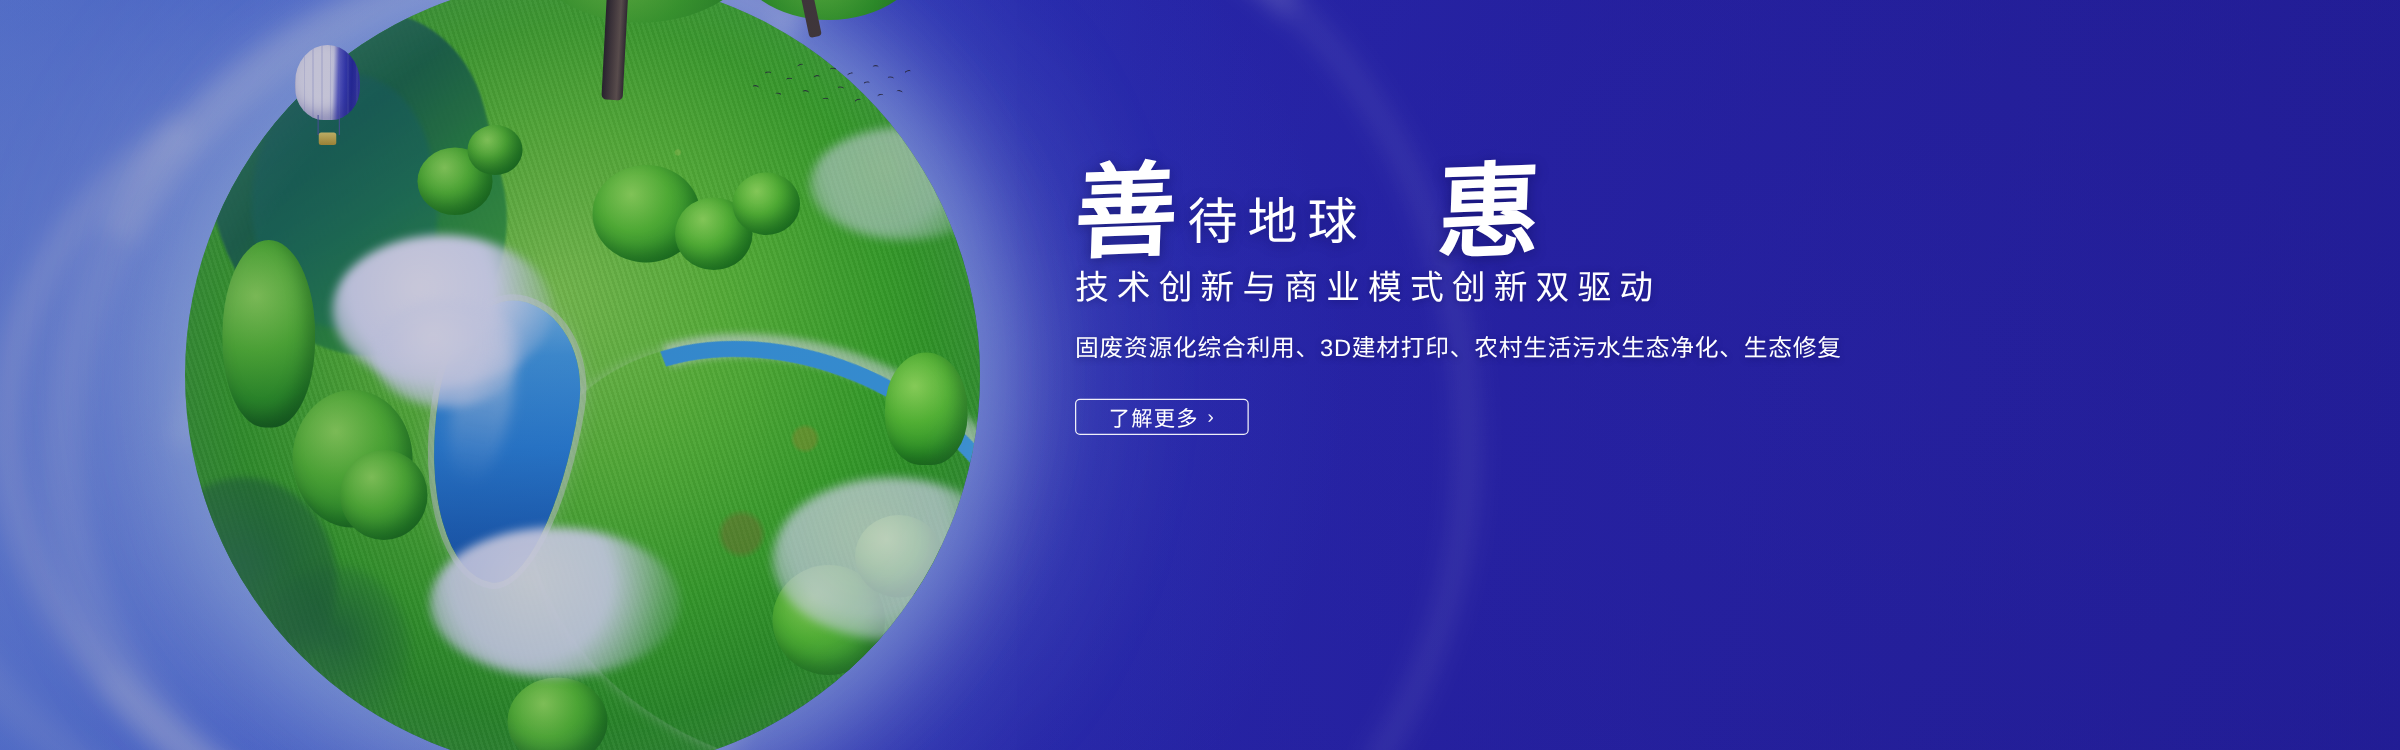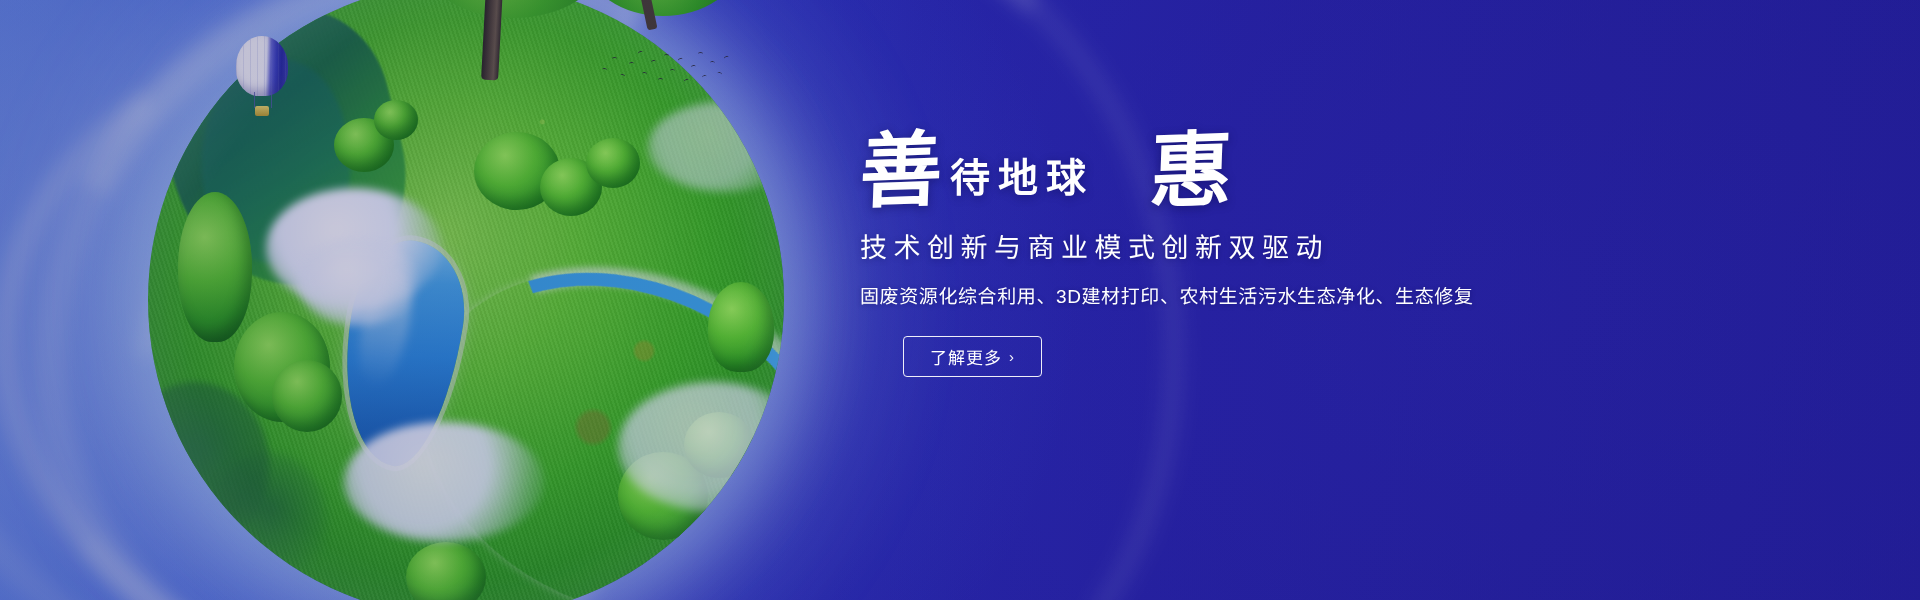--- a/index.html
+++ b/index.html
@@ -192,34 +192,34 @@
   
   #content{position:absolute;left:860px;top:126px;width:760px;color:#fff;}
 
   #headline{display:flex;align-items:flex-end;white-space:nowrap;
     text-shadow:0 2px 10px rgba(10,10,70,.45);}
   .hl-group{display:flex;align-items:flex-end;}
   .hl-big{font-family:"DejaVu Serif","Liberation Serif",serif;
     font-size:82px;line-height:.92;font-weight:700;letter-spacing:0;
     transform:skewX(-4deg) rotate(-2deg);}
   .hl-small{font-family:"DejaVu Serif","Liberation Serif",serif;
-    font-size:40px;line-height:1;font-weight:700;letter-spacing:8px;
+    font-size:40px;line-height:1;font-weight:400;letter-spacing:8px;
     padding:0 0 10px 8px;margin-top:32px;}
   .hl-gap{width:56px;}
 
-  #sub1{margin-top:18px;font-size:27px;letter-spacing:6.5px;font-weight:400;
+  #sub1{font-size:27px;letter-spacing:6.5px;font-weight:400;
     text-shadow:0 1px 6px rgba(10,10,70,.4);}
   #sub2{margin-top:16px;font-size:19px;letter-spacing:.6px;font-weight:400;
     text-shadow:0 1px 5px rgba(10,10,70,.4);}
 
   #cta{display:inline-flex;align-items:center;justify-content:center;gap:7px;
-    margin-top:28px;padding:0 26px;height:41px;min-width:112px;
+    margin-top:28px;padding:0 26px;height:29px;min-width:112px;
     border:1px solid rgba(255,255,255,.92);border-radius:4px;
     color:#fff;font-size:17px;letter-spacing:1px;background:transparent;
-    cursor:pointer;margin-left:43px;}
+    cursor:pointer;}
   #cta .chev{font-size:15px;opacity:.95;}
 
   
   #vignette{position:absolute;inset:0;pointer-events:none;
     background:radial-gradient(ellipse 1500px 900px at 1500px 300px,
       rgba(10,6,90,.10) 0%, rgba(10,6,90,.18) 60%, rgba(8,4,80,.28) 100%);}
 </style>
 </head>
 <body>
 

